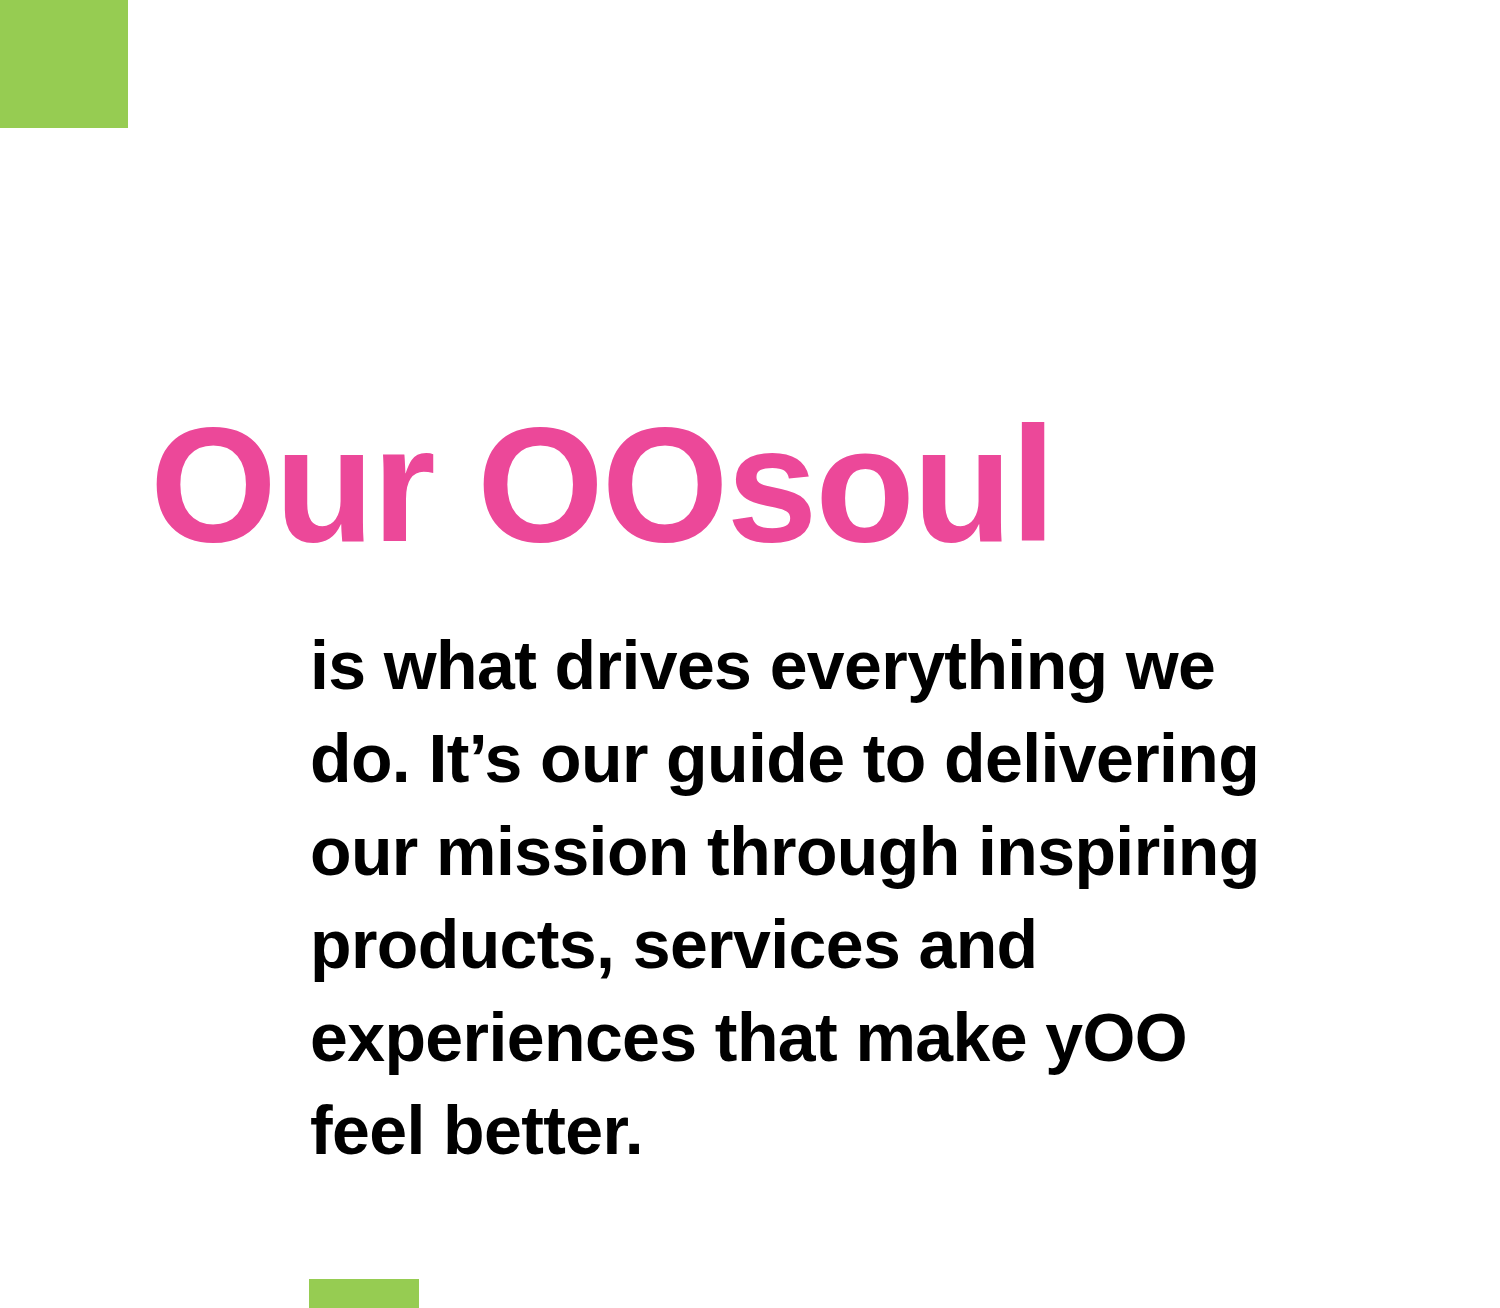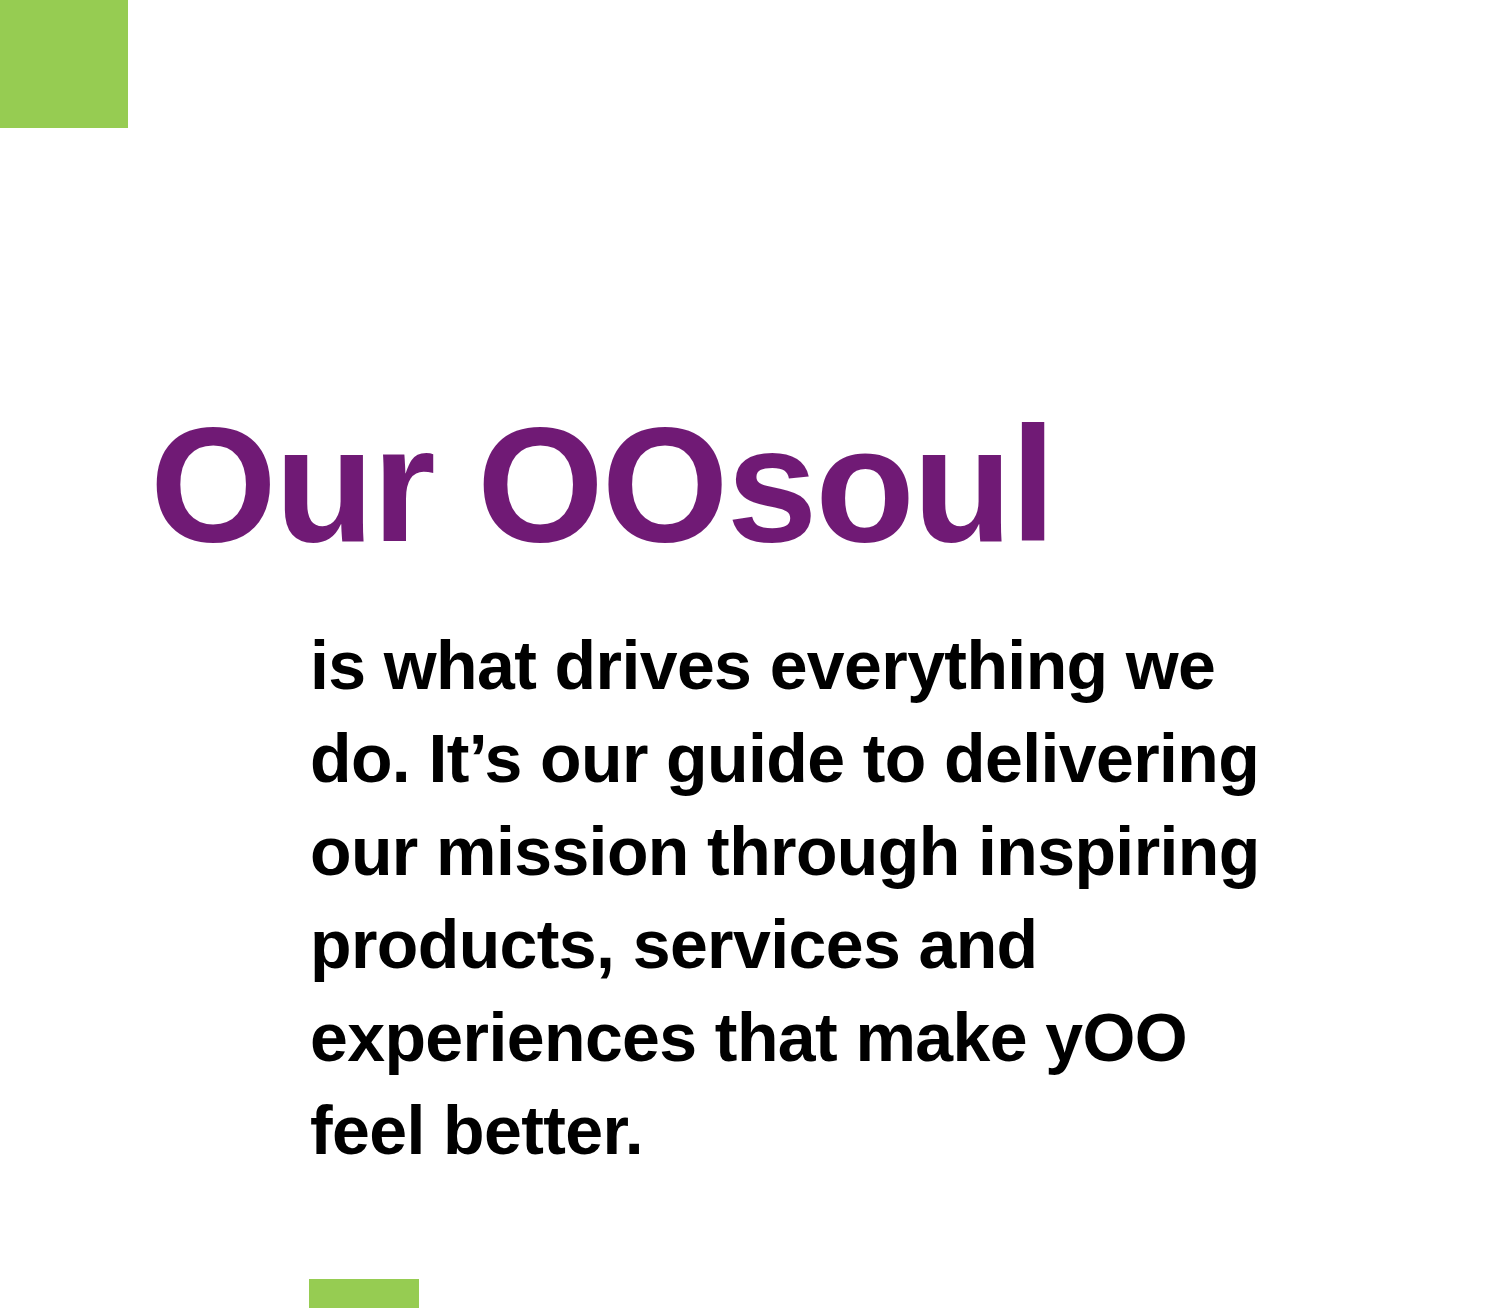--- a/index.html
+++ b/index.html
@@ -43,21 +43,21 @@
     position: absolute;
     left: 150px;
     top: 402px;
     width: 1320px;
     margin: 0;
     font-family: "Liberation Sans", sans-serif;
     font-size: 163px;
     font-weight: 700;
     line-height: 1.02;
     letter-spacing: -2.0px;
-    color: #701a75;
+    color: #ec4899;
     white-space: nowrap;
   }
 
   
   .body-copy {
     position: absolute;
     left: 310px;
     top: 619px;
     width: 1200px;
     font-family: "Liberation Sans", sans-serif;

